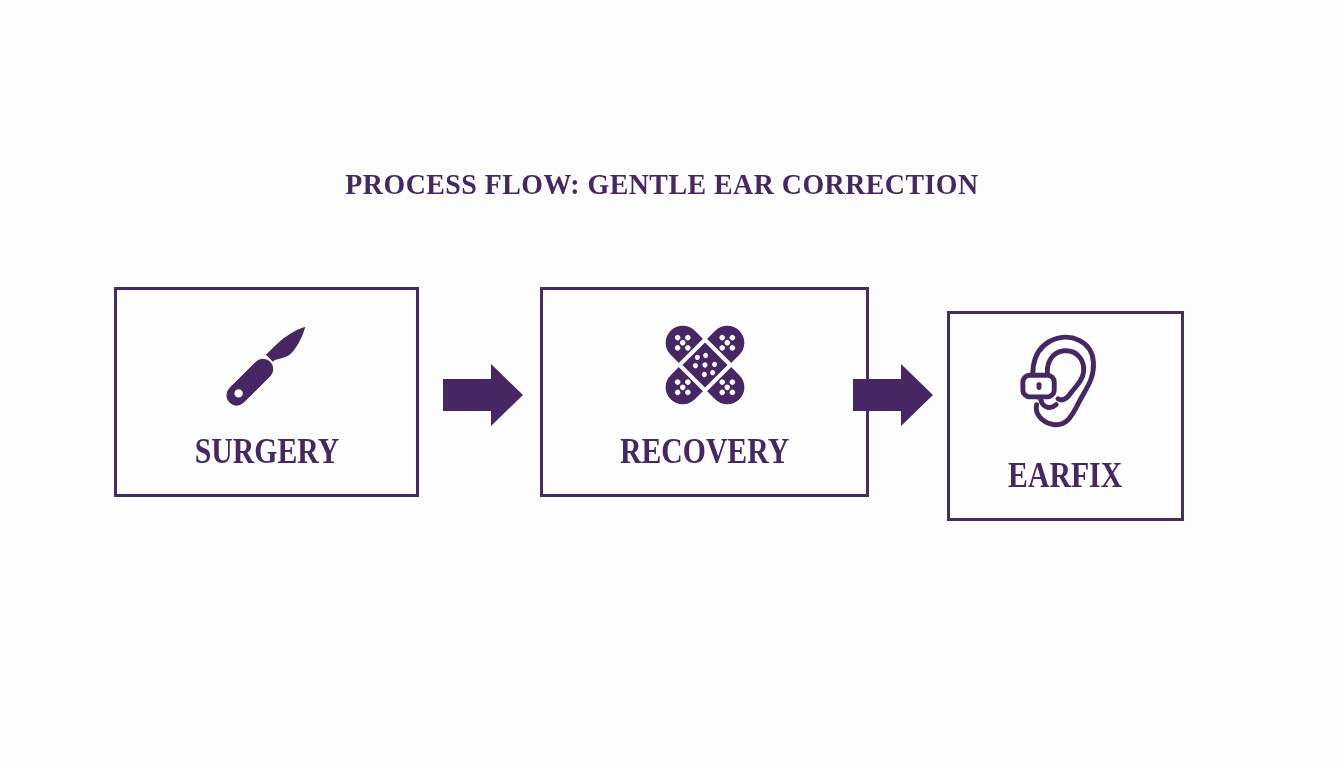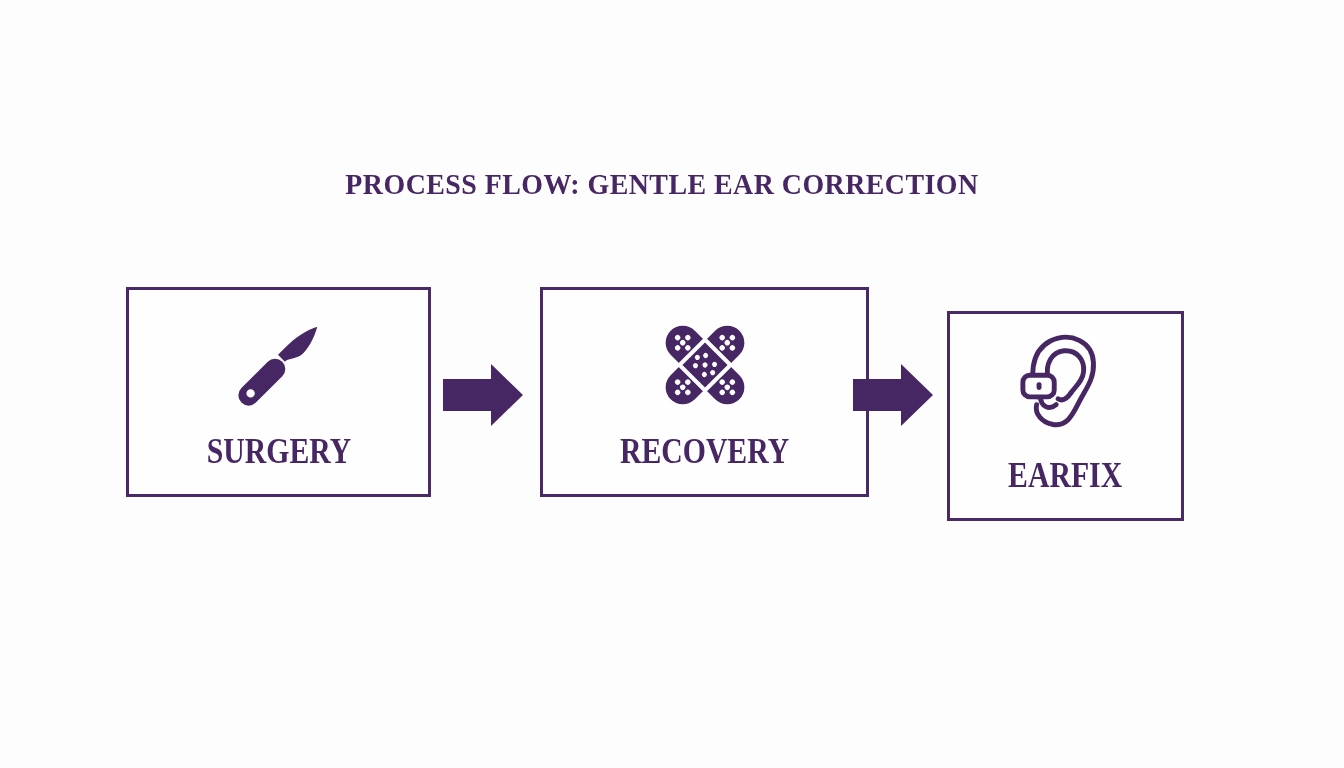--- a/index.html
+++ b/index.html
@@ -31,21 +31,21 @@
     position: absolute;
     top: 287px;
     height: 210px;
     box-sizing: border-box;
     border: 3px solid #4a2a66;
     background: #fefefe;
     display: flex;
     flex-direction: column;
     align-items: center;
   }
-  .step-box.b1 { left: 126px; width: 305px; }
+  .step-box.b1 { left: 114px; width: 305px; }
   .step-box.b2 { left: 540px; width: 329px; }
   .step-box.b3 { left: 947px; width: 237px; margin-top: 24px; }
   .icon-wrap {
     margin-top: 12px;
     height: 126px;
     display: flex;
     align-items: center;
     justify-content: center;
   }
   .step-label {

